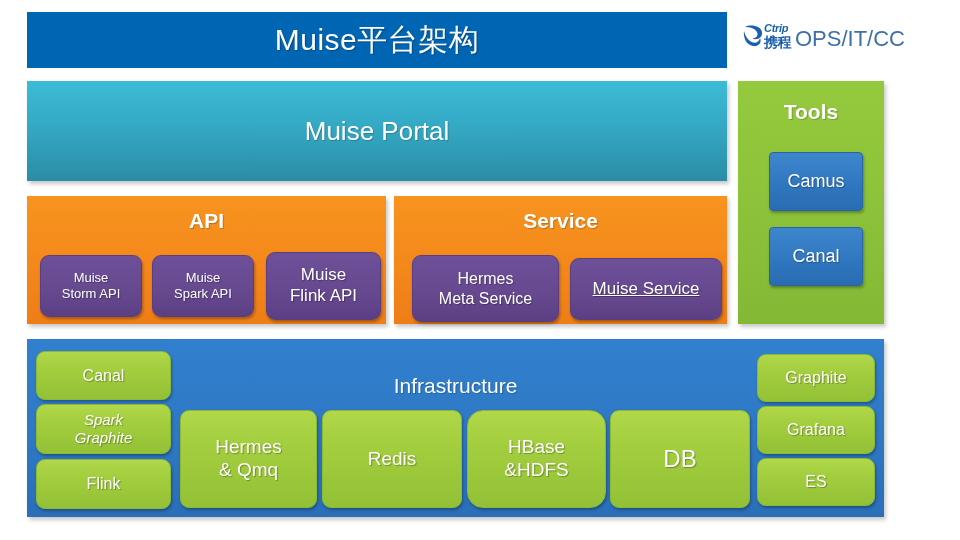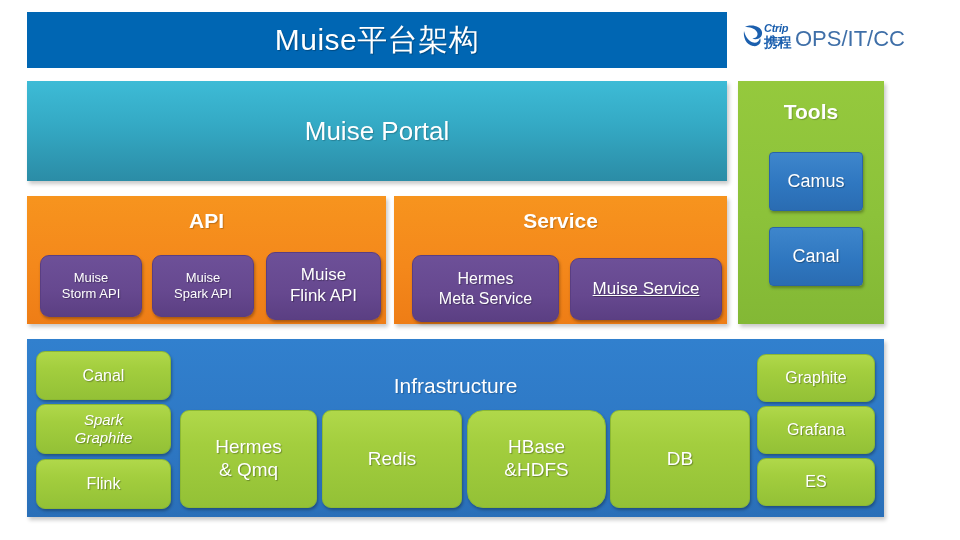--- a/index.html
+++ b/index.html
@@ -228,21 +228,21 @@
 
   
   .g-jstorm  { left: 36px; top: 351px; width: 133px; height: 47px; }
   .g-sparkst { left: 36px; top: 404px; width: 133px; height: 48px; font-size: 15px; font-style: italic; }
   .g-flink   { left: 36px; top: 459px; width: 133px; height: 48px; }
 
   
   .g-hermes  { left: 180px; top: 410px; width: 135px; height: 96px; font-size: 19px; }
   .g-redis   { left: 322px; top: 410px; width: 138px; height: 96px; font-size: 19px; }
   .g-hbase   { left: 467px; top: 410px; width: 137px; height: 96px; font-size: 19px; border-radius: 16px; }
-  .g-db      { left: 610px; top: 410px; width: 138px; height: 96px; font-size: 19px; }
+  .g-db      { left: 610px; top: 410px; width: 138px; height: 96px; font-size: 24px; }
 
   
   .g-graphite{ left: 757px; top: 354px; width: 116px; height: 46px; }
   .g-grafana { left: 757px; top: 406px; width: 116px; height: 46px; }
   .g-es      { left: 757px; top: 458px; width: 116px; height: 46px; }
 
   
   .watermark {
     position: absolute;
     left: 866px;

